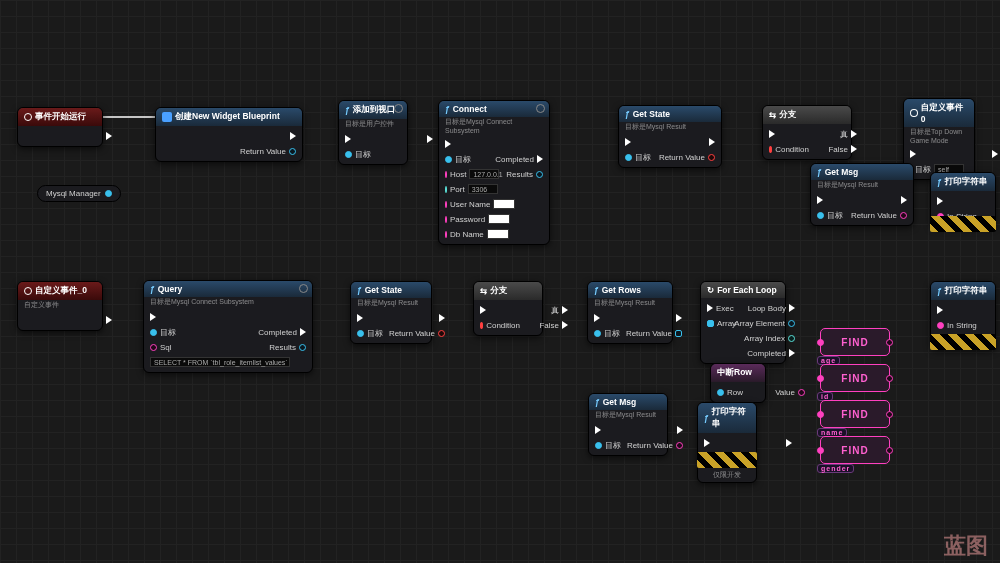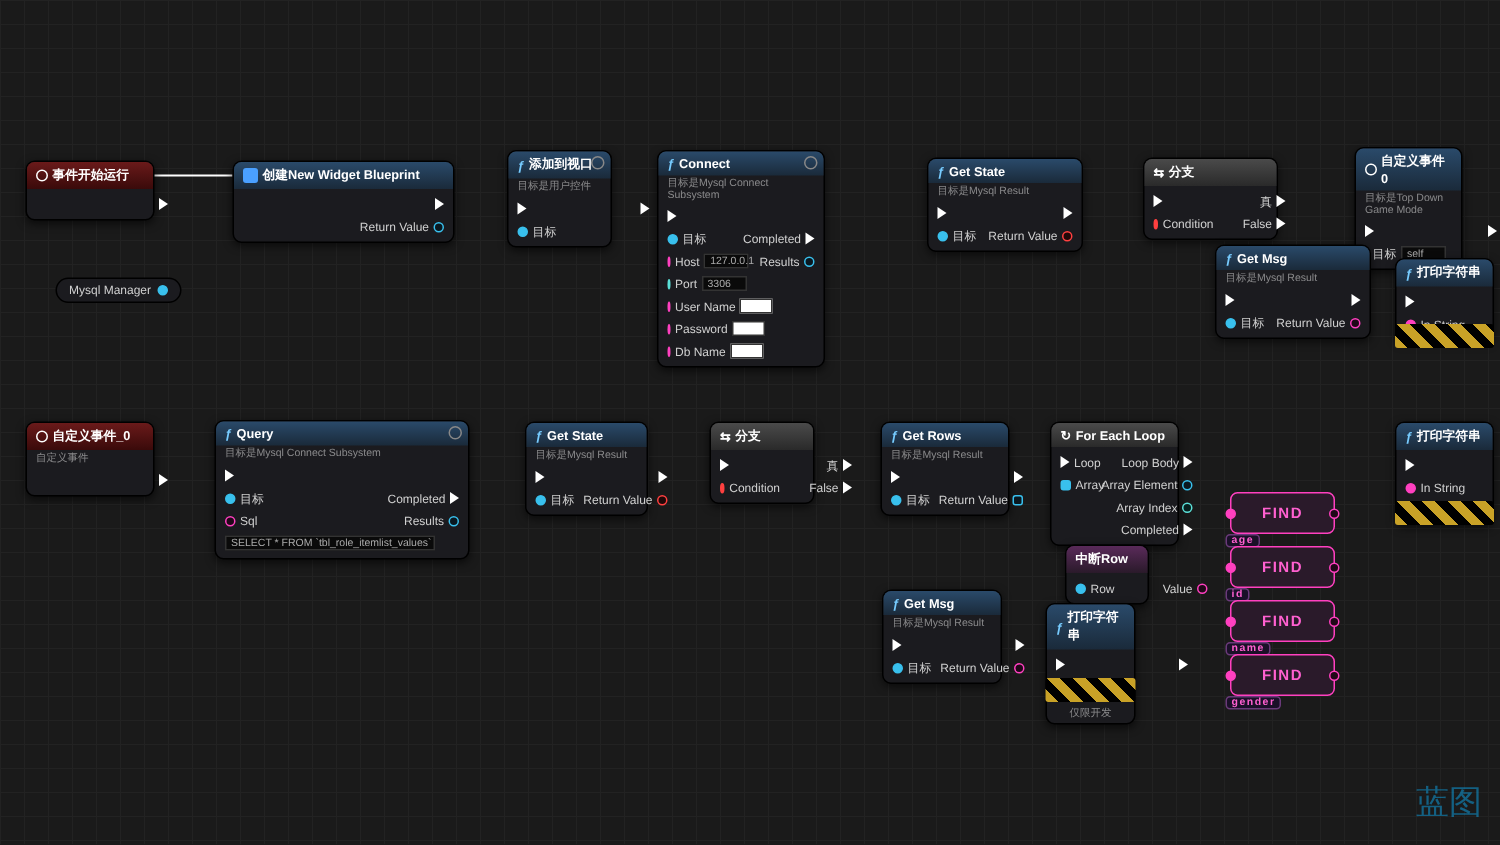--- a/index.html
+++ b/index.html
@@ -23,21 +23,21 @@
 .pdot.fill{background:currentColor}
 .inpval{background:#0a0a0a;border:1px solid #333;padding:0 3px;font-size:7px;min-width:30px;height:10px;display:inline-flex;align-items:center;color:#aaa}
 .h-blue{background:linear-gradient(180deg,#2a4a6a,#1a2a3a)}
 .h-grey{background:linear-gradient(180deg,#4a4a4a,#2a2a2a)}
 .h-red{background:linear-gradient(180deg,#6a1a1a,#3a0a0a)}
 .h-purple{background:linear-gradient(180deg,#5a2a5a,#2a1a2a)}
 .varnode{position:absolute;background:#1b1b1f;border:1px solid #000;border-radius:10px;padding:3px 8px;font-size:8px;color:#d0d0d0;display:flex;align-items:center;gap:4px}
 .comment{position:absolute;background:rgba(140,140,140,.28);border:1px solid #777;border-radius:4px}
 .comment-title{background:rgba(90,90,90,.8);padding:4px 8px;font-size:10px;color:#eee;border-radius:3px 3px 0 0}
 .hz{position:absolute;height:16px;background:repeating-linear-gradient(45deg,#c9a227 0 6px,#000 6px 12px);border-radius:2px}
-.watermark{position:absolute;right:12px;bottom:13px;font-size:22px;color:#0ea5e9;font-weight:400;opacity:.5}
+.watermark{position:absolute;right:12px;bottom:2px;font-size:22px;color:#fca5a5;font-weight:700;opacity:.5}
 .conn{position:absolute;inset:0;pointer-events:none}
 .node .ic{width:10px;height:10px;display:inline-block;background:#4aa0ff;border-radius:2px}
 .find{position:absolute;width:70px;height:28px;background:#2a1a2a;border:1px solid #ff40c0;border-radius:5px;display:flex;align-items:center;justify-content:center;color:#ff60d0;font-size:10px;font-weight:700;letter-spacing:1px}
 .find .pdot{position:absolute}
 .find .lbl{position:absolute;left:-4px;bottom:-10px;background:#1a1028;border:1px solid #6a3a7a;padding:0 3px;font-size:7px;border-radius:3px}
 .tlink{position:absolute;width:9px;height:9px;border:1.5px solid #888;border-radius:50%;top:3px;right:4px}
 </style>
 </head>
 <body>
 
@@ -471,21 +471,21 @@
 
 <div class="node" style="left:700px;top:281px;width:86px">
  <div class="nhead h-grey">
         <span>↻</span>
         <span>For Each Loop</span>
       </div>
  <div class="nbody">
   <div class="col">
           <div class="pin">
             <div class="ptri"></div>
-            <span>Loop</span>
+            <span>Exec</span>
           </div>
           <div class="pin">
             <div class="pdot blue fill" style="color:#39c0ed;border-radius:2px"></div>
             <span>Array</span>
           </div>
         </div>
   <div class="col rcol" style="flex:1">
    <div class="pin">
             <span>Loop Body</span>
             <div class="ptri out"></div>

